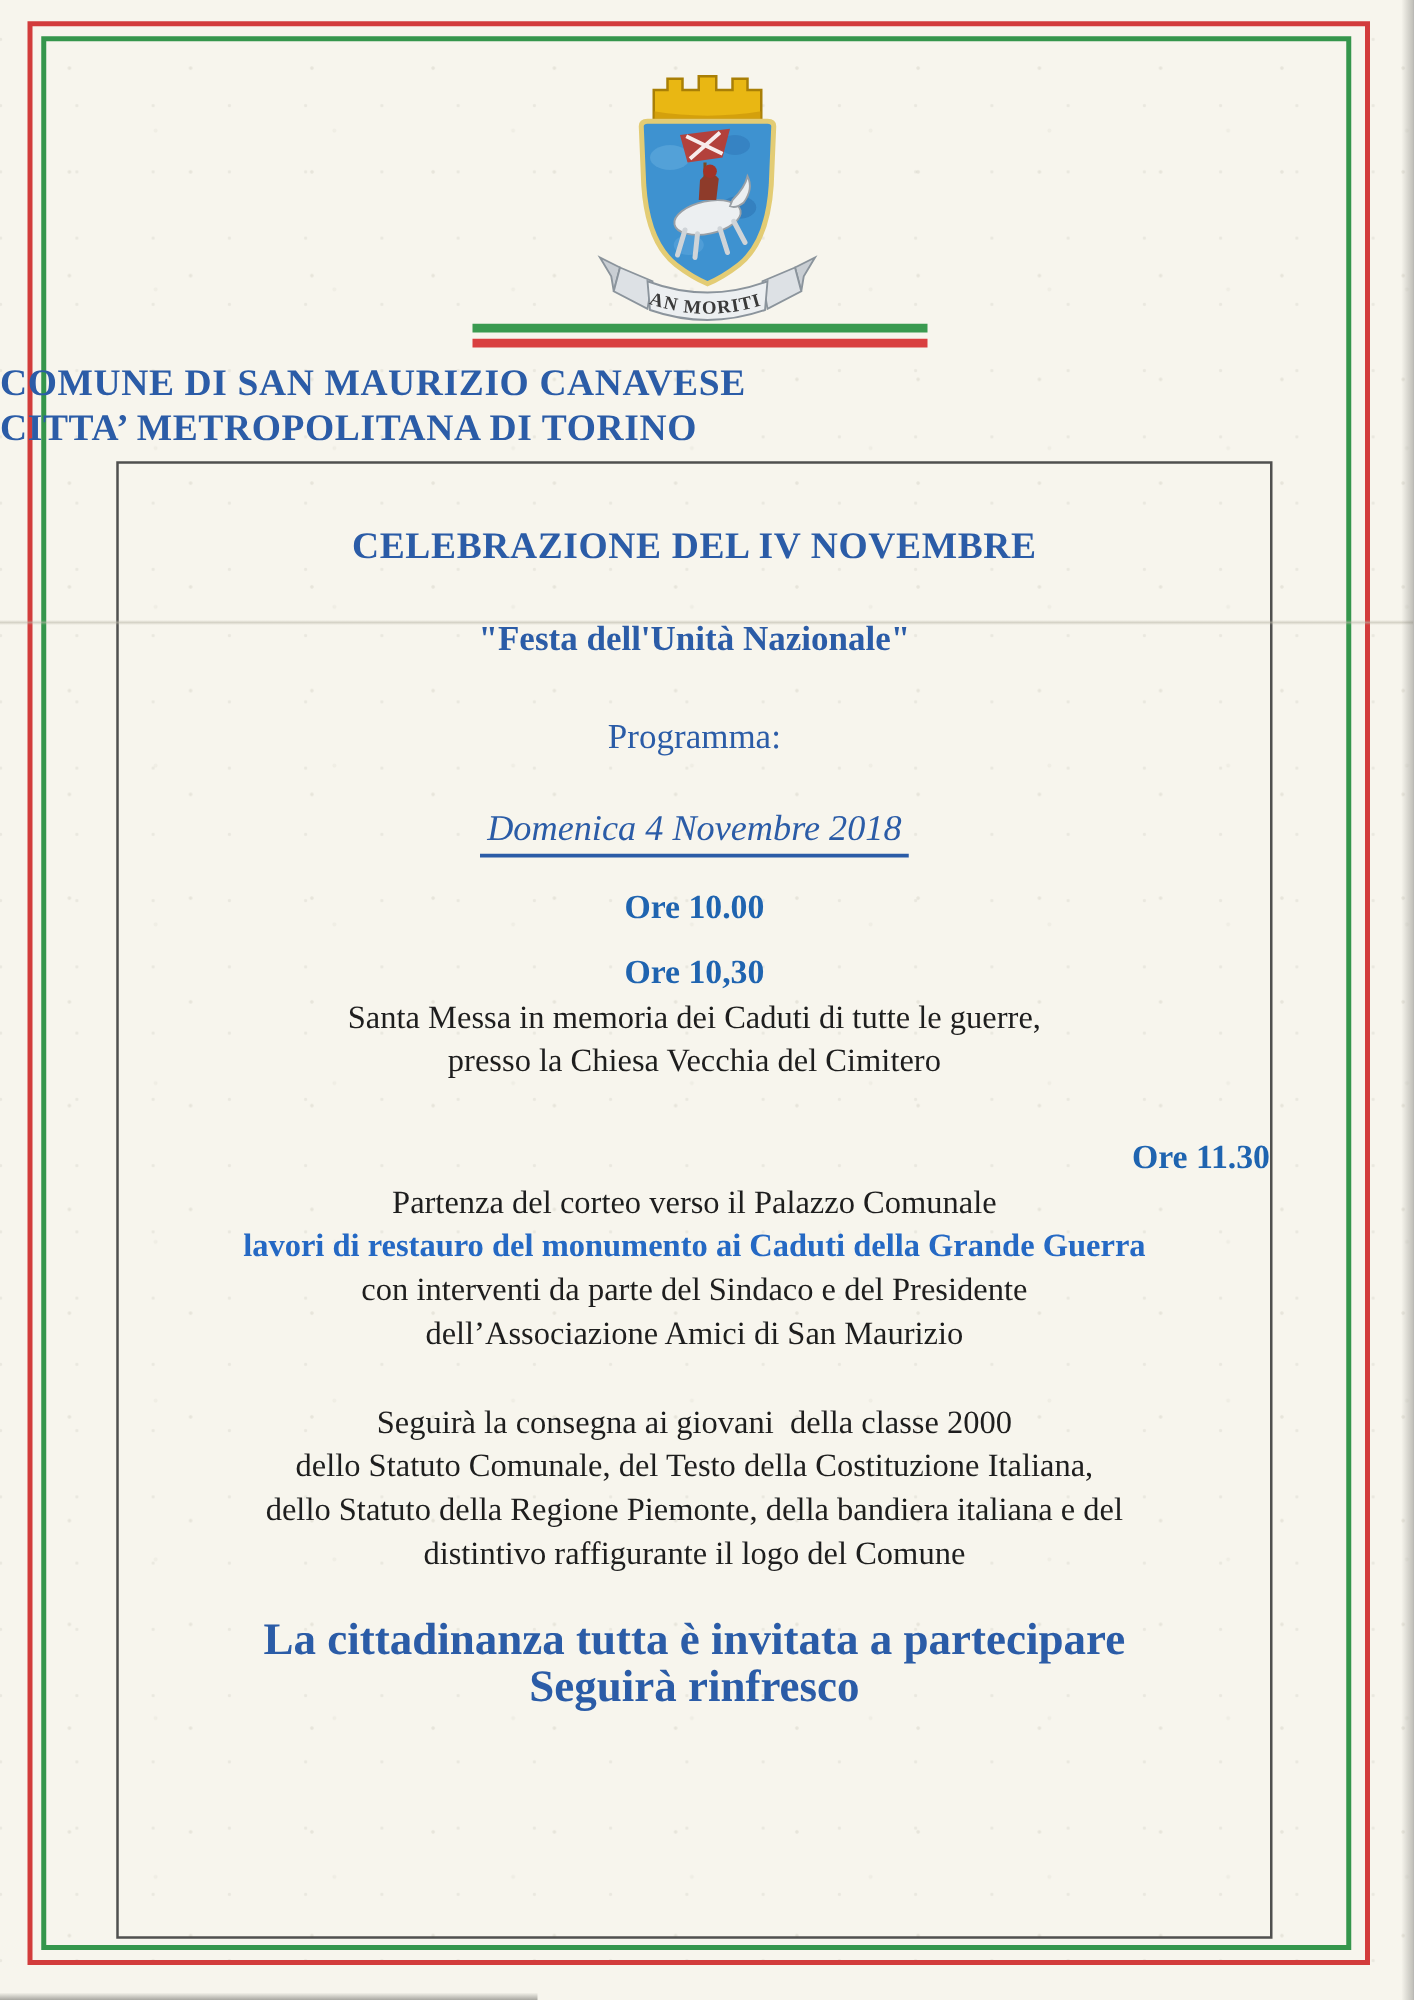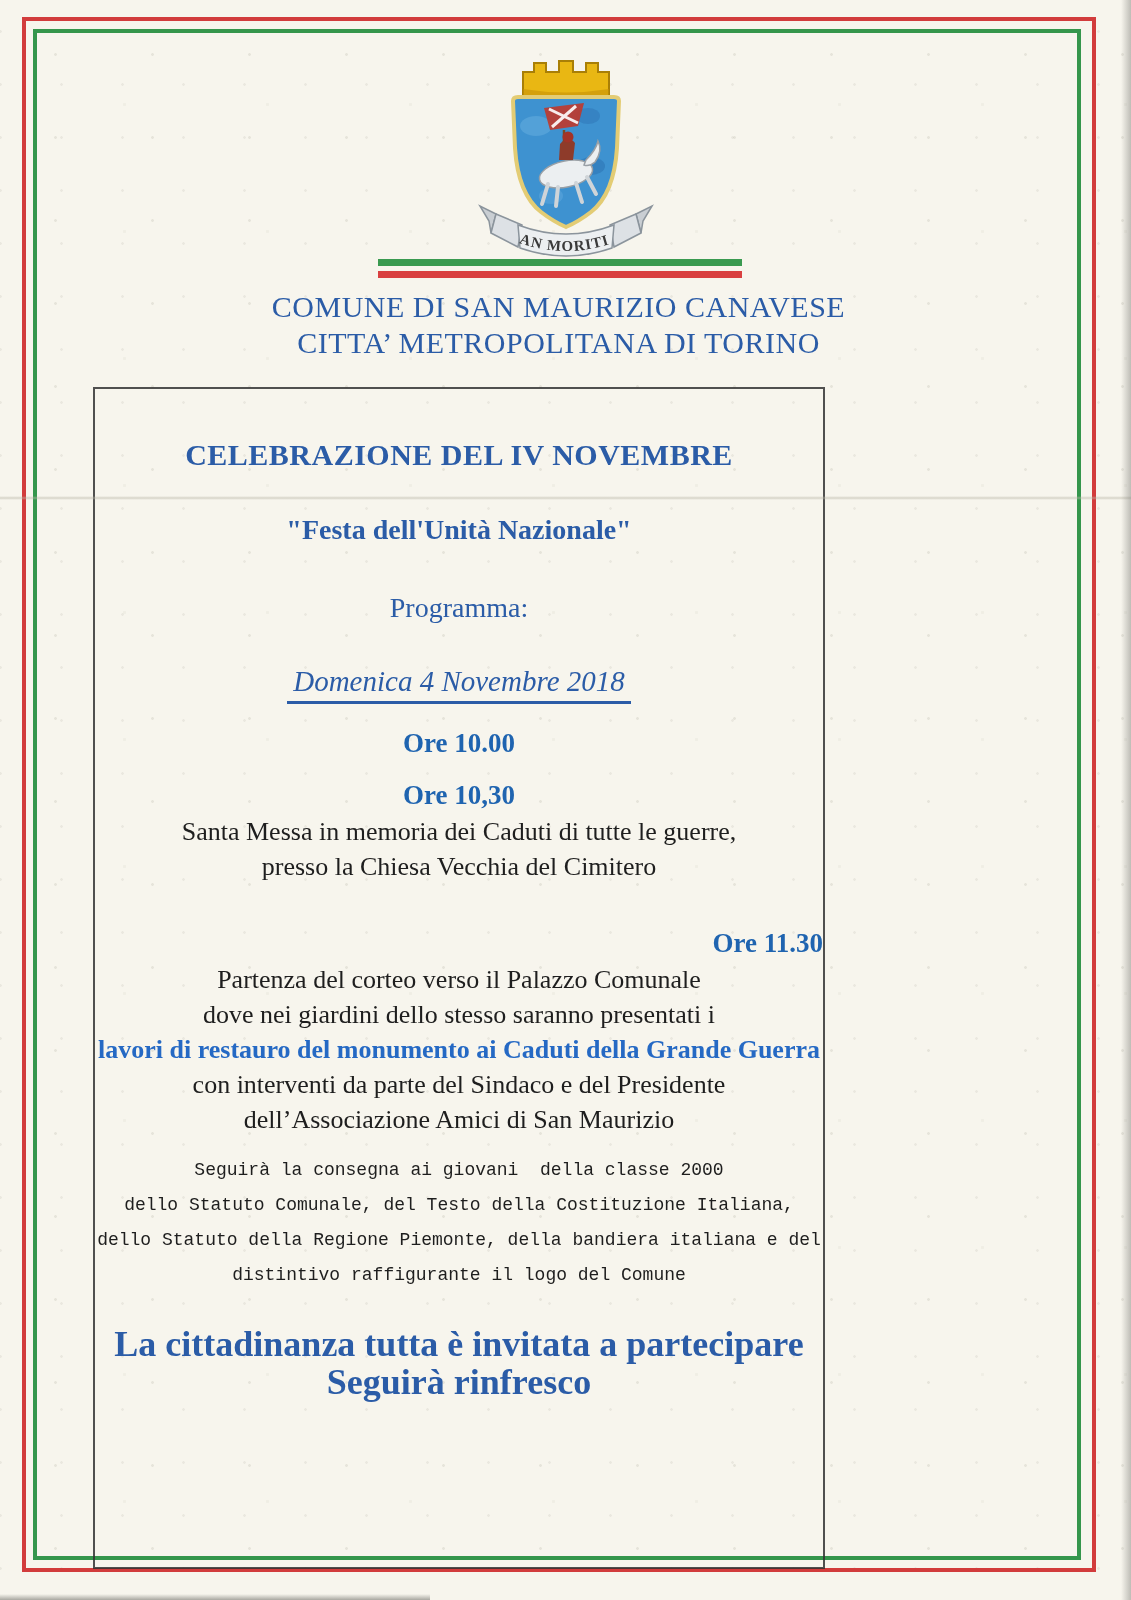--- a/index.html
+++ b/index.html
@@ -27,37 +27,37 @@
     background:linear-gradient(to right, rgba(120,120,115,0), rgba(120,120,115,.45));}
   .edge-shadow-bottom{position:absolute;bottom:0;left:0;width:430px;height:6px;
     background:linear-gradient(to top, rgba(90,90,85,.5), rgba(90,90,85,0));}
   
   .emblem{position:absolute;top:46px;left:50%;transform:translateX(-50%);width:200px;height:215px;}
   
   .stripe{position:absolute;top:259px;left:378px;width:364px;}
   .stripe .bar-green{height:7px;background:#3a9a50;margin-bottom:5px;}
   .stripe .bar-red{height:7px;background:#d94040;}
   
-  .header{position:absolute;top:289px;left:0;right:14px;text-align:center;color:#2b5ca7;font-weight:normal;}
+  .header{position:absolute;top:289px;left:0;right:14px;color:#2b5ca7;font-weight:bold;}
   .header .h-line{font-size:30px;line-height:36px;letter-spacing:.5px;}
   
-  .inner-box{position:absolute;top:387px;left:93px;width:732px;height:1182px;
+  .inner-box{position:absolute;top:369px;left:93px;width:925px;height:1182px;
     border:2px solid rgba(50,50,50,.85);box-sizing:border-box;text-align:center;}
   .doc-title{margin-top:48px;font-size:30px;line-height:36px;font-weight:bold;color:#2b5ca7;letter-spacing:.5px;}
   .doc-subtitle{margin-top:40px;font-size:28px;line-height:34px;font-weight:bold;color:#2b5ca7;}
   .program-label{margin-top:44px;font-size:28px;line-height:34px;font-weight:normal;color:#2b5ca7;}
   .date-heading{margin-top:38px;font-size:29px;line-height:36px;}
   .date-heading span{display:inline-block;font-weight:normal;font-style:italic;color:#2b5ca7;
     border-bottom:3px solid #2b5ca7;padding:0 6px 2px 6px;}
   .time{font-size:27px;line-height:34px;font-weight:bold;color:#1f64b0;}
   .mt-t1{margin-top:22px;} .mt-t2{margin-top:18px;} .mt-t3{margin-top:42px;text-align:right;}
   .para{font-size:26px;line-height:35px;color:#1e1e1e;margin-top:2px;}
   .line{white-space:pre-wrap;}
   .highlight-line{font-weight:bold;color:#2569c4;}
-  .handover{margin-top:16px;font-size:18px;line-height:35px;color:#1e1e1e;font-family:Liberation Mono, monospace;}
+  .handover{margin-top:36px;font-size:26px;line-height:35px;color:#1e1e1e;}
   .closing{margin-top:32px;font-size:36px;line-height:38px;font-weight:bold;color:#2b5ca7;}
 </style>
 </head>
 <body>
 
 <div class="page">
 
   <div class="frame-red"></div>
   <div class="frame-green"></div>
 
@@ -124,21 +124,20 @@
 
     <div class="time mt-t2">Ore 10,30</div>
     <div class="para">
       <div class="line">Santa Messa in memoria dei Caduti di tutte le guerre,</div>
       <div class="line">presso la Chiesa Vecchia del Cimitero</div>
     </div>
 
     <div class="time mt-t3">Ore 11.30</div>
     <div class="para">
       <div class="line">Partenza del corteo verso il Palazzo Comunale</div>
-      <div class="line">dove nei giardini dello stesso saranno presentati i</div>
       <div class="line highlight-line">lavori di restauro del monumento ai Caduti della Grande Guerra</div>
       <div class="line">con interventi da parte del Sindaco e del Presidente</div>
       <div class="line">dell’Associazione Amici di San Maurizio</div>
     </div>
 
     <div class="handover">
       <div class="line">Seguirà la consegna ai giovani  della classe 2000</div>
       <div class="line">dello Statuto Comunale, del Testo della Costituzione Italiana,</div>
       <div class="line">dello Statuto della Regione Piemonte, della bandiera italiana e del</div>
       <div class="line">distintivo raffigurante il logo del Comune</div>

